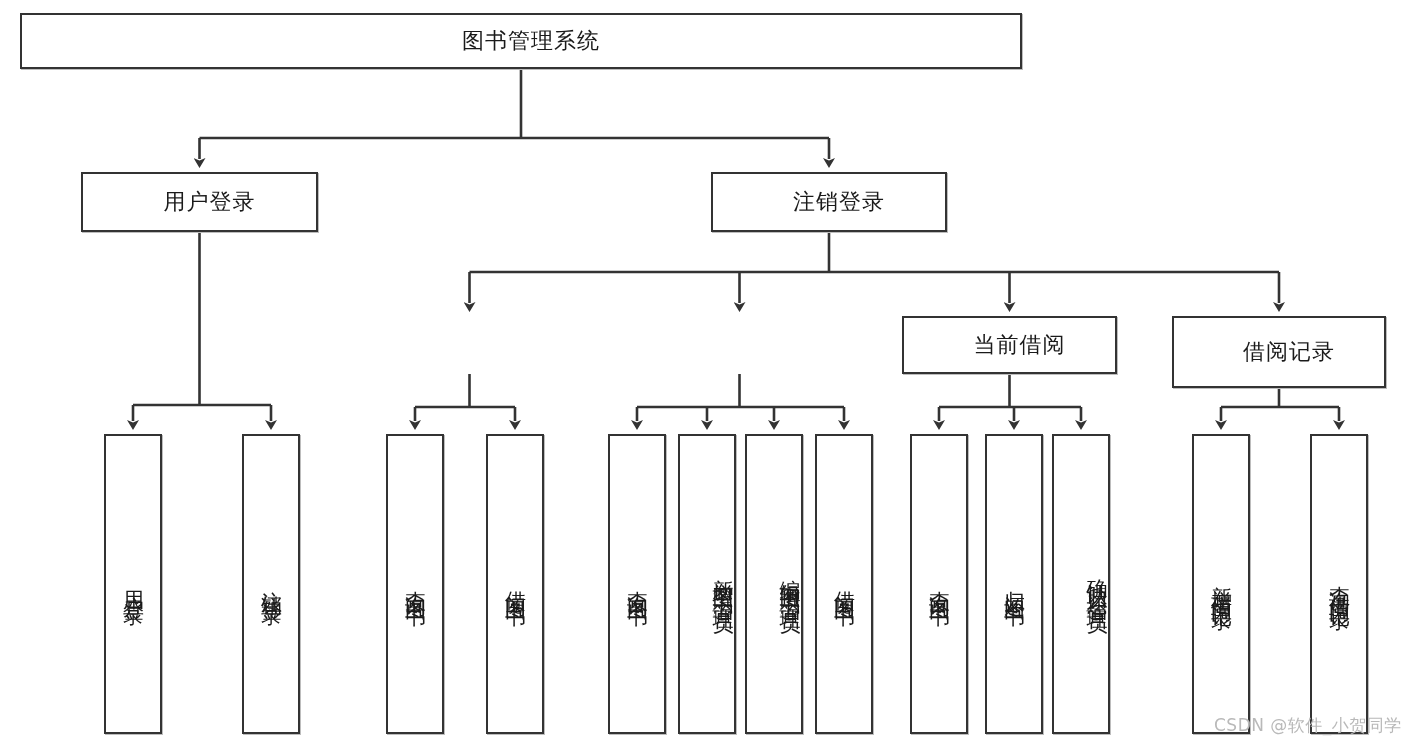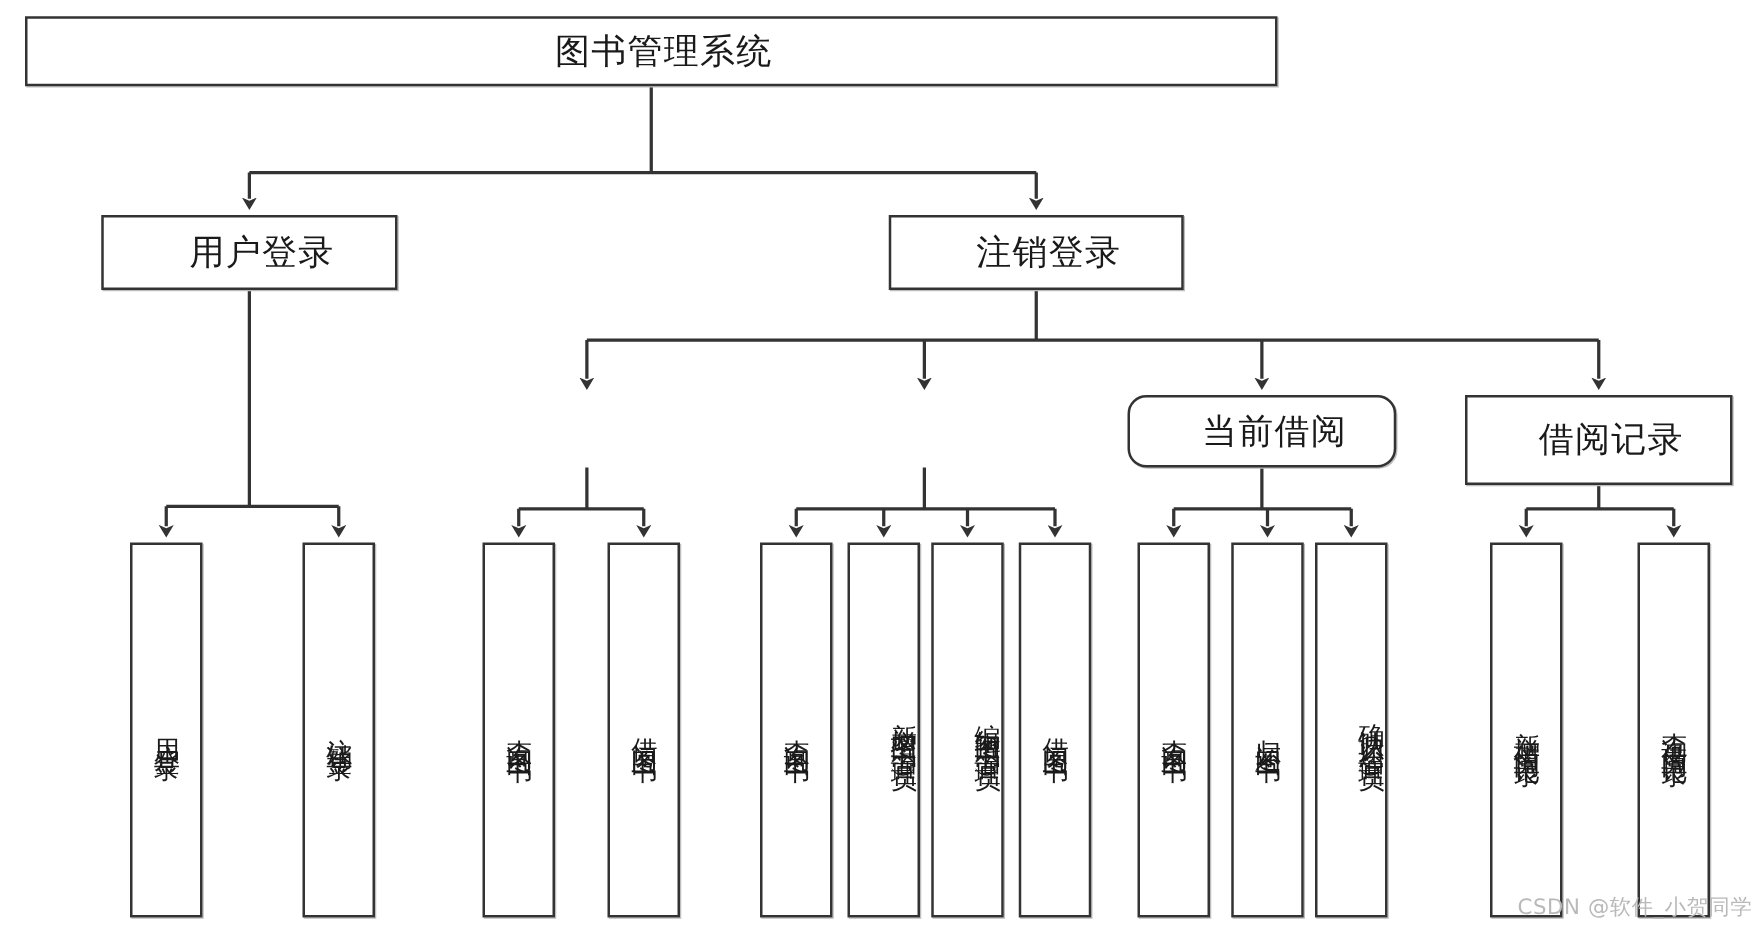--- a/index.html
+++ b/index.html
@@ -29,21 +29,21 @@
     background: #ffffff;
     border: 2px solid #333333;
     box-shadow: 1px 1px 0 0 #bdbdbd;
     display: flex;
     align-items: center;
     justify-content: center;
     color: #1a1a1a;
     text-align: center;
   }
   .node-h {
-    font-size: 28px;
+    font-size: 22px;
     letter-spacing: 1px;
     line-height: 1.2;
     padding-left: 20px;
   }
   .node-v {
     writing-mode: vertical-rl;
     text-orientation: upright;
     font-size: 21px;
     letter-spacing: 5px;
     line-height: 1.1;
@@ -109,21 +109,21 @@
         <path d="M1221,407 L1221,421" marker-end="url(#arrow)"></path>
         <path d="M1339,407 L1339,421" marker-end="url(#arrow)"></path>
       </g>
   </svg>
 
   <div class="node node-h" style="left: 20px; top: 13px; width: 1002px; height: 56px;">图书管理系统</div>
 
   <div class="node node-h" style="left: 81px; top: 172px; width: 237px; height: 60px;">用户登录</div>
   <div class="node node-h" style="left: 711px; top: 172px; width: 236px; height: 60px;">注销登录</div>
 
-  <div class="node node-h" style="left: 902px; top: 316px; width: 215px; height: 58px; border-radius: 15px;">当前借阅</div>
+  <div class="node node-h" style="left: 902px; top: 316px; width: 215px; height: 58px;">当前借阅</div>
   <div class="node node-h" style="left: 1172px; top: 316px; width: 214px; height: 72px;">借阅记录</div>
 
   <div class="node node-v tall" style="left: 104px; top: 434px; width: 58px; height: 300px;">用户登录</div>
   <div class="node node-v tall" style="left: 242px; top: 434px; width: 58px; height: 300px;">注销登录</div>
   <div class="node node-v tall" style="left: 386px; top: 434px; width: 58px; height: 300px;">查询图书</div>
   <div class="node node-v tall" style="left: 486px; top: 434px; width: 58px; height: 300px;">借阅图书</div>
   <div class="node node-v tall" style="left: 608px; top: 434px; width: 58px; height: 300px;">查询图书</div>
   <div class="node node-v" style="left: 678px; top: 434px; width: 58px; height: 300px;">新增图书（管理员）</div>
   <div class="node node-v" style="left: 745px; top: 434px; width: 58px; height: 300px;">编辑图书（管理员）</div>
   <div class="node node-v tall" style="left: 815px; top: 434px; width: 58px; height: 300px;">借阅图书</div>

